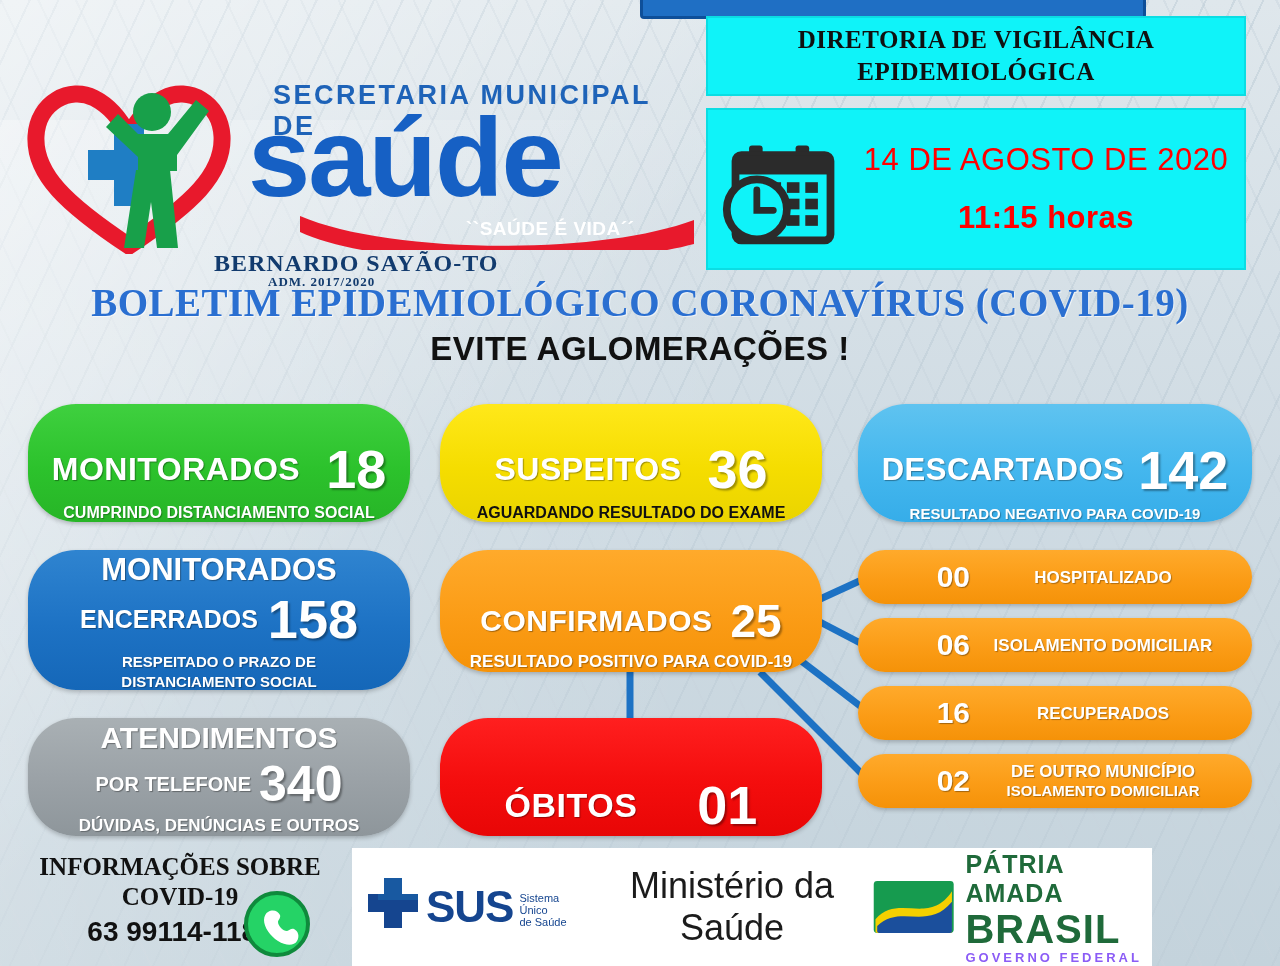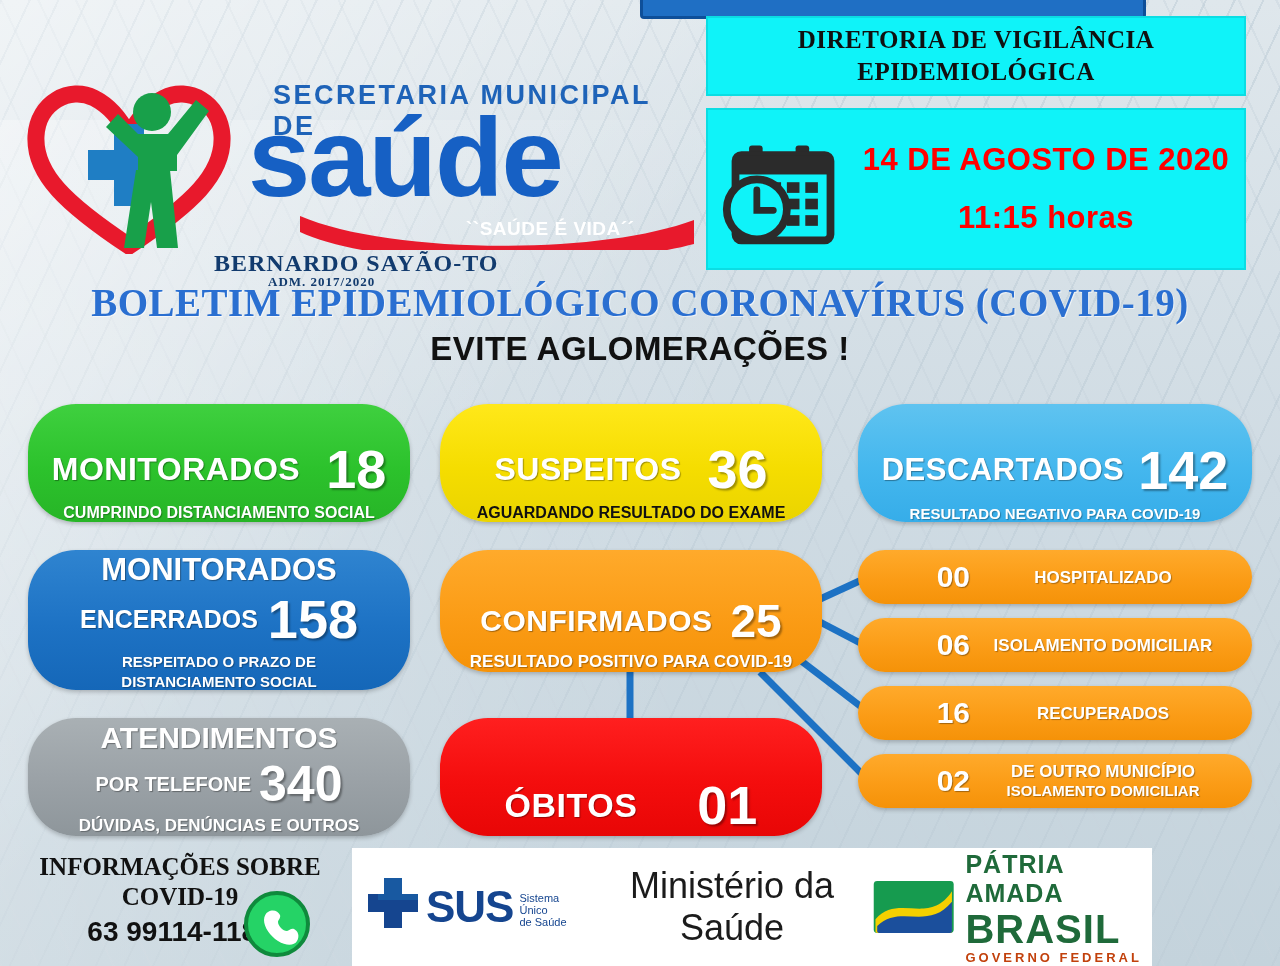--- a/index.html
+++ b/index.html
@@ -162,21 +162,21 @@
     align-items: center;
     justify-content: center;
   }
   .date-texts {
     flex: 1;
     text-align: center;
     padding-right: 10px;
   }
   .date-line {
     font-family: "Liberation Sans", sans-serif;
-    font-weight: bold;
+    font-weight: normal;
     font-size: 31px;
     color: #ff0000;
     margin-bottom: 22px;
     letter-spacing: 0.5px;
   }
   .time-line {
     font-family: "Liberation Sans", sans-serif;
     font-weight: bold;
     font-size: 31px;
     color: #ff0000;
@@ -450,21 +450,21 @@
     font-weight: bold;
     font-size: 40px;
     color: #1f6a3a;
     letter-spacing: 1px;
     line-height: 42px;
   }
   .patria-text .p3 {
     font-family: "Liberation Sans", sans-serif;
     font-weight: bold;
     font-size: 13px;
-    color: #c2410c;
+    color: #8b5cf6;
     letter-spacing: 3px;
   }
 </style>
 </head>
 <body>
 
 <div id="page">
 
   <div class="top-bar"></div>
 

